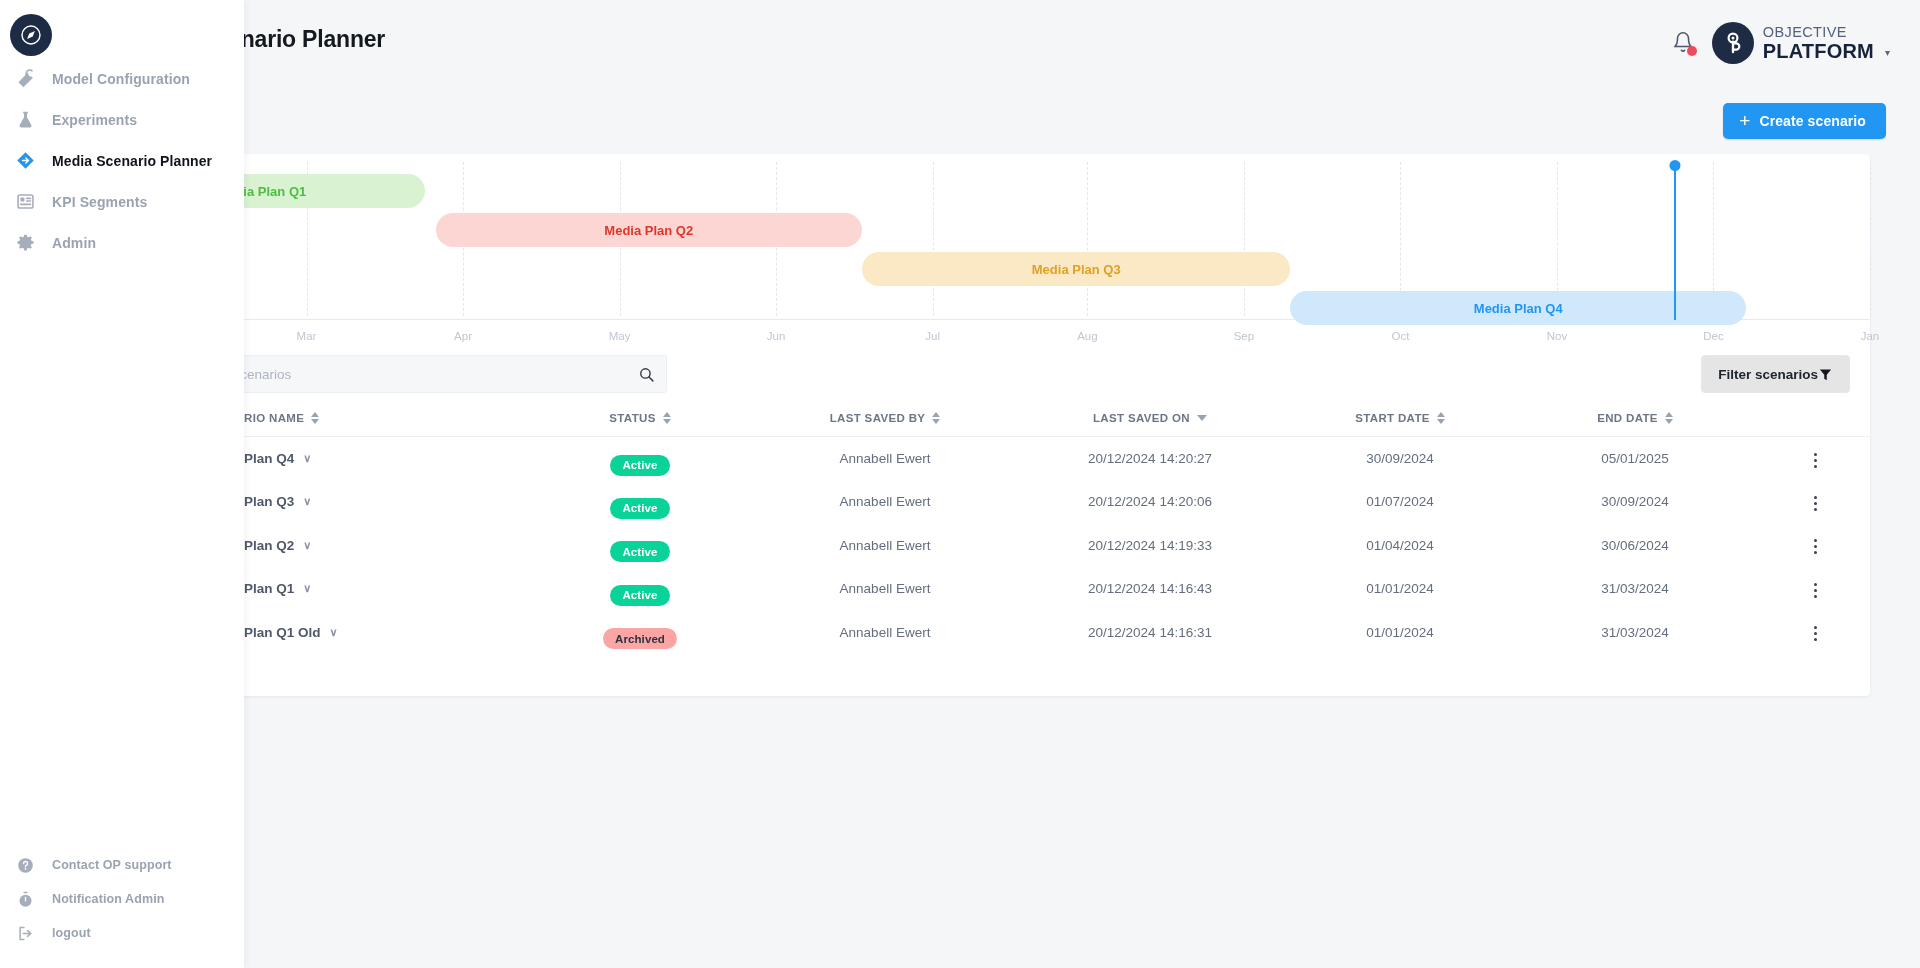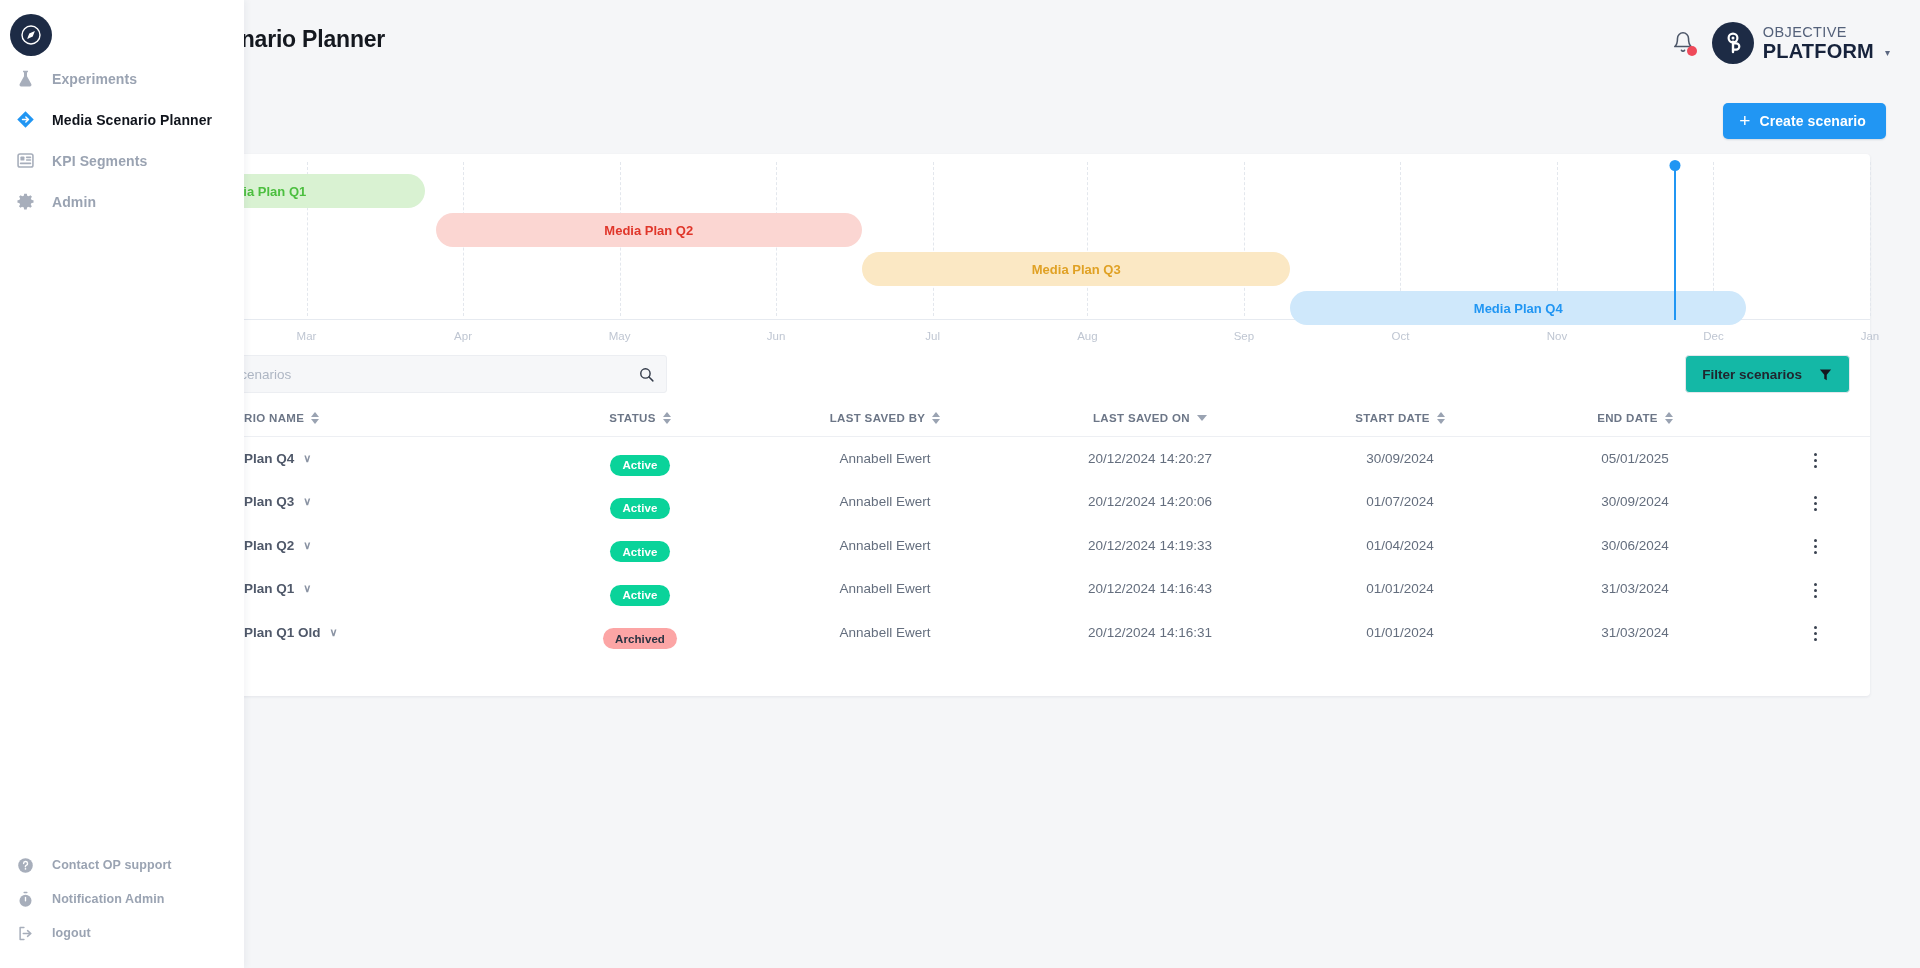--- a/index.html
+++ b/index.html
@@ -101,22 +101,22 @@
     padding: 0 14px; font-family: "Liberation Sans", sans-serif;
     font-size: 13.5px; color: #4a5566;
   }
   #search-input::placeholder { color: #aeb6c3; }
   #search-icon-btn {
     width: 40px; height: 100%; display: flex; align-items: center; justify-content: center;
     cursor: pointer; background: transparent; border: none;
   }
   #filter-scenarios {
     position: absolute; right: 20px; top: 11px; height: 38px; padding: 0 16px;
-    background: #14b8a6; border: 1px solid #e4e7ec; border-radius: 4px;
-    display: inline-flex; align-items: center; gap: 16px; cursor: pointer;
+    background: #e5e5e5; border: 1px solid #e4e7ec; border-radius: 4px;
+    display: inline-flex; align-items: center; cursor: pointer;
     font-family: "Liberation Sans", sans-serif; font-size: 13.5px;
     font-weight: bold; color: #20262f;
   }
 
   
   #table { position: absolute; left: 0; top: 252px; width: 1720px; }
   table { width: 100%; border-collapse: collapse; table-layout: fixed; }
   thead th {
     font-size: 11.5px; font-weight: bold; color: #6c7687;
     letter-spacing: .35px; text-transform: uppercase;
@@ -460,20 +460,29 @@
     <div id="sb-logo">
       <svg width="26" height="26" viewBox="0 0 24 24">
         <circle cx="12" cy="12" r="11" fill="#1d2b45"></circle>
         <circle cx="12" cy="12" r="8.3" fill="none" stroke="#ffffff" stroke-width="1.3"></circle>
         <path d="M15.6 8.4 L10.4 10.6 L8.4 15.6 L13.6 13.4 Z" fill="#ffffff"></path>
       </svg>
     </div>
     <div id="sb-main">
         <div class="sb-item">
           <span class="sb-ico">
+            <svg width="21" height="21" viewBox="0 0 24 24" fill="none" stroke="#a7aebb" stroke-width="1.8" stroke-linecap="round" stroke-linejoin="round">
+              <path d="M15.2 4.6a4.6 4.6 0 0 0 5.9 5.9L9.6 22 4 16.4 15.2 4.6z" fill="#a7aebb" stroke="none"></path>
+              <path d="M19.5 3.2a4.2 4.2 0 1 0-1.2 7.2" stroke="#a7aebb"></path>
+            </svg>
+          </span>
+          <span class="sb-lbl">Model Configuration</span>
+        </div>
+        <div class="sb-item">
+          <span class="sb-ico">
             <svg width="21" height="21" viewBox="0 0 24 24">
               <path d="M9.2 3h5.6v1.8h-1.1v4.5l4.9 9.1c.7 1.3-.2 2.8-1.6 2.8H7c-1.4 0-2.3-1.5-1.6-2.8l4.9-9.1V4.8H9.2V3z" fill="#a7aebb"></path>
             </svg>
           </span>
           <span class="sb-lbl">Experiments</span>
         </div>
         <div class="sb-item active">
           <span class="sb-ico">
             <svg width="21" height="21" viewBox="0 0 24 24">
               <path d="M12 2.6 21.4 12 12 21.4 2.6 12z" fill="#2196f3"></path>

